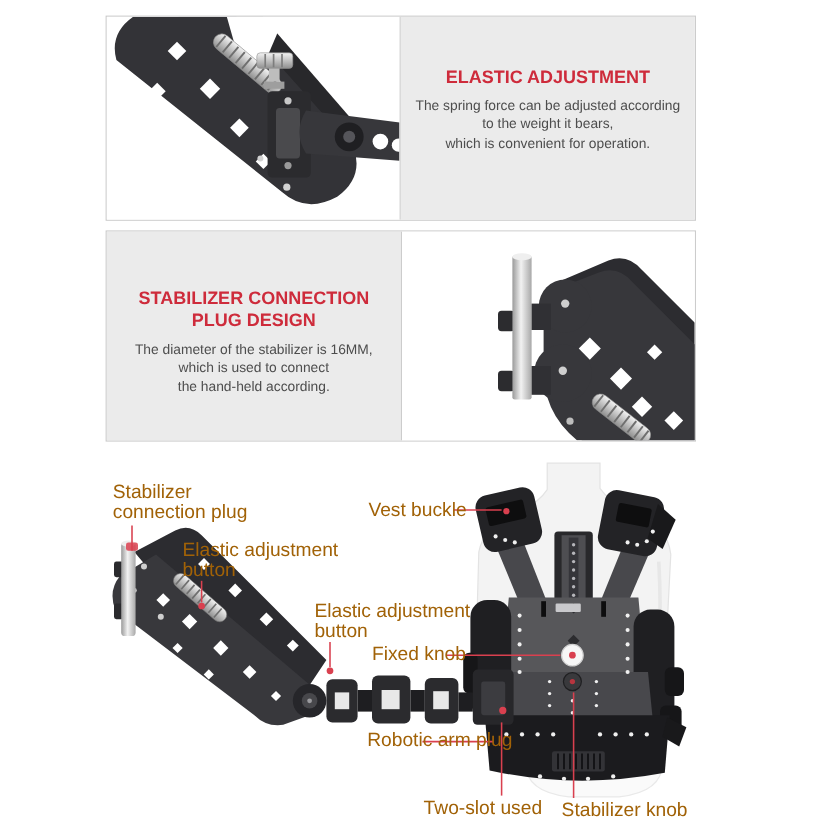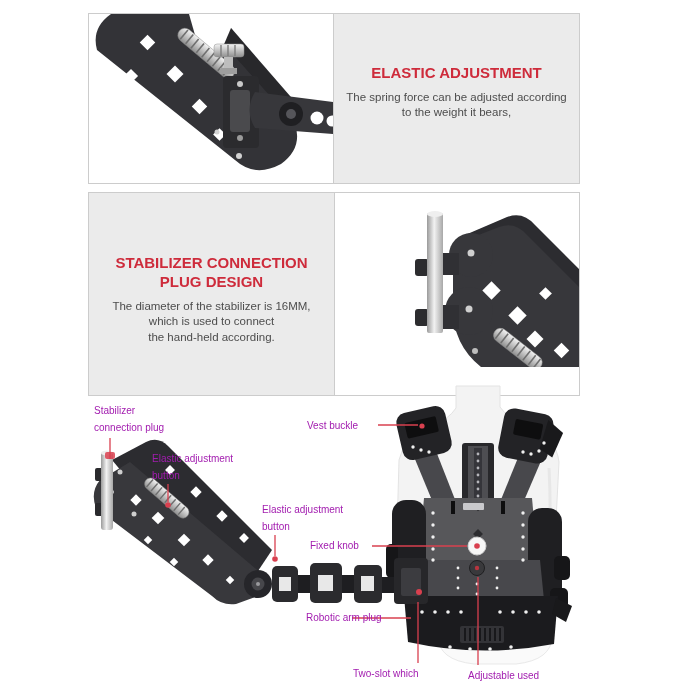--- a/index.html
+++ b/index.html
@@ -1,34 +1,34 @@
 <!DOCTYPE html>
 <html><head>
 <meta charset="utf-8">
 <style>
   html,body{margin:0;padding:0;background:#fff;}
   .page{position:relative;width:700px;height:700px;background:#ffffff;overflow:hidden;
         font-family:"Liberation Sans",sans-serif;padding-left:40px;}
   .card{position:absolute;left:88px;width:492px;display:flex;border:1px solid #cccccc;
         box-sizing:border-box;background:#ffffff;}
   .card1{top:13px;height:171px;}
-  .card2{top:192px;height:204px;}
+  .card2{top:192px;height:176px;}
   .cell{box-sizing:border-box;height:100%;}
   .photo-cell{width:245px;background:#ffffff;flex:0 0 245px;overflow:hidden;}
   .card1 .photo-cell{border-right:1px solid #cccccc;}
   .card2 .photo-cell{border-left:1px solid #cccccc;}
   .text-cell{flex:1;background:#ebebeb;display:flex;flex-direction:column;
              align-items:center;justify-content:center;text-align:center;}
   .card1 .text-cell{padding-bottom:14px;}
   .card2 .text-cell{padding-top:10px;}
   .red-heading{margin:0 0 8px 0;font-size:15px;line-height:19px;font-weight:bold;
                color:#ce2b3b;letter-spacing:0;}
   .card-body{margin:0;font-size:11.5px;line-height:15.5px;color:#4d4d4d;}
   .diagram-svg{position:absolute;left:0;top:380px;width:700px;height:320px;}
-  .label{position:absolute;font-size:10px;line-height:17px;color:#a21caf;white-space:nowrap;}
+  .label{position:absolute;font-size:16px;line-height:17px;color:#a16207;white-space:nowrap;}
   .lbl-stabilizer{left:94px;top:402px;}
   .lbl-vest-buckle{left:307px;top:417px;}
   .lbl-elastic1{left:152px;top:450px;}
   .lbl-elastic2{left:262px;top:501px;}
   .lbl-fixed-knob{left:310px;top:537px;}
   .lbl-robotic-plug{left:258px;top:609px;margin-left:48px;}
   .lbl-two-slot{left:353px;top:665px;}
   .lbl-adjustable{left:468px;top:667px;}
 </style>
 </head>
@@ -98,21 +98,21 @@
           <circle cx="243" cy="107" r="5.5" fill="#ffffff"></circle>
         </g>
         <g fill="#d2d2d2">
           <circle cx="150" cy="142" r="3"></circle>
           <circle cx="128" cy="118" r="2.5"></circle>
         </g>
       </svg>
     </div>
     <div class="cell text-cell">
       <h2 class="red-heading"><span>ELASTIC ADJUSTMENT</span><br></h2>
-      <p class="card-body"><span>The spring force can be adjusted according</span><br><span>to the weight it bears,</span><br></p>
+      <p class="card-body"><span>The spring force can be adjusted according</span><br><span>to the weight it bears,</span><br><span>which is convenient for operation.</span></p>
     </div>
   </section>
 
   <section class="card card2">
     <div class="cell text-cell">
       <h2 class="red-heading"><span>STABILIZER CONNECTION</span><br><span>PLUG DESIGN</span></h2>
       <p class="card-body"><span>The diameter of the stabilizer is 16MM,</span><br><span>which is used to connect</span><br><span>the hand-held according.</span></p>
     </div>
     <div class="cell photo-cell">
       <svg width="244" height="174" viewBox="0 0 244 174">
@@ -371,16 +371,16 @@
       <circle cx="275" cy="559" r="2.8"></circle>
     </g>
   </svg>
 
   <div class="label lbl-stabilizer"><span>Stabilizer</span><br><span>connection plug</span></div>
   <div class="label lbl-vest-buckle"><span>Vest buckle</span></div>
   <div class="label lbl-elastic1"><span>Elastic adjustment</span><br><span>button</span></div>
   <div class="label lbl-elastic2"><span>Elastic adjustment</span><br><span>button</span></div>
   <div class="label lbl-fixed-knob"><span>Fixed knob</span></div>
   <div class="label lbl-robotic-plug"><span>Robotic arm plug</span></div>
-  <div class="label lbl-two-slot"><span>Two-slot which</span></div>
-  <div class="label lbl-adjustable"><span>Adjustable used</span></div>
+  <div class="label lbl-two-slot"><span>Two-slot used</span></div>
+  <div class="label lbl-adjustable"><span>Stabilizer knob</span></div>
 
 </div>
 
 </body></html>

